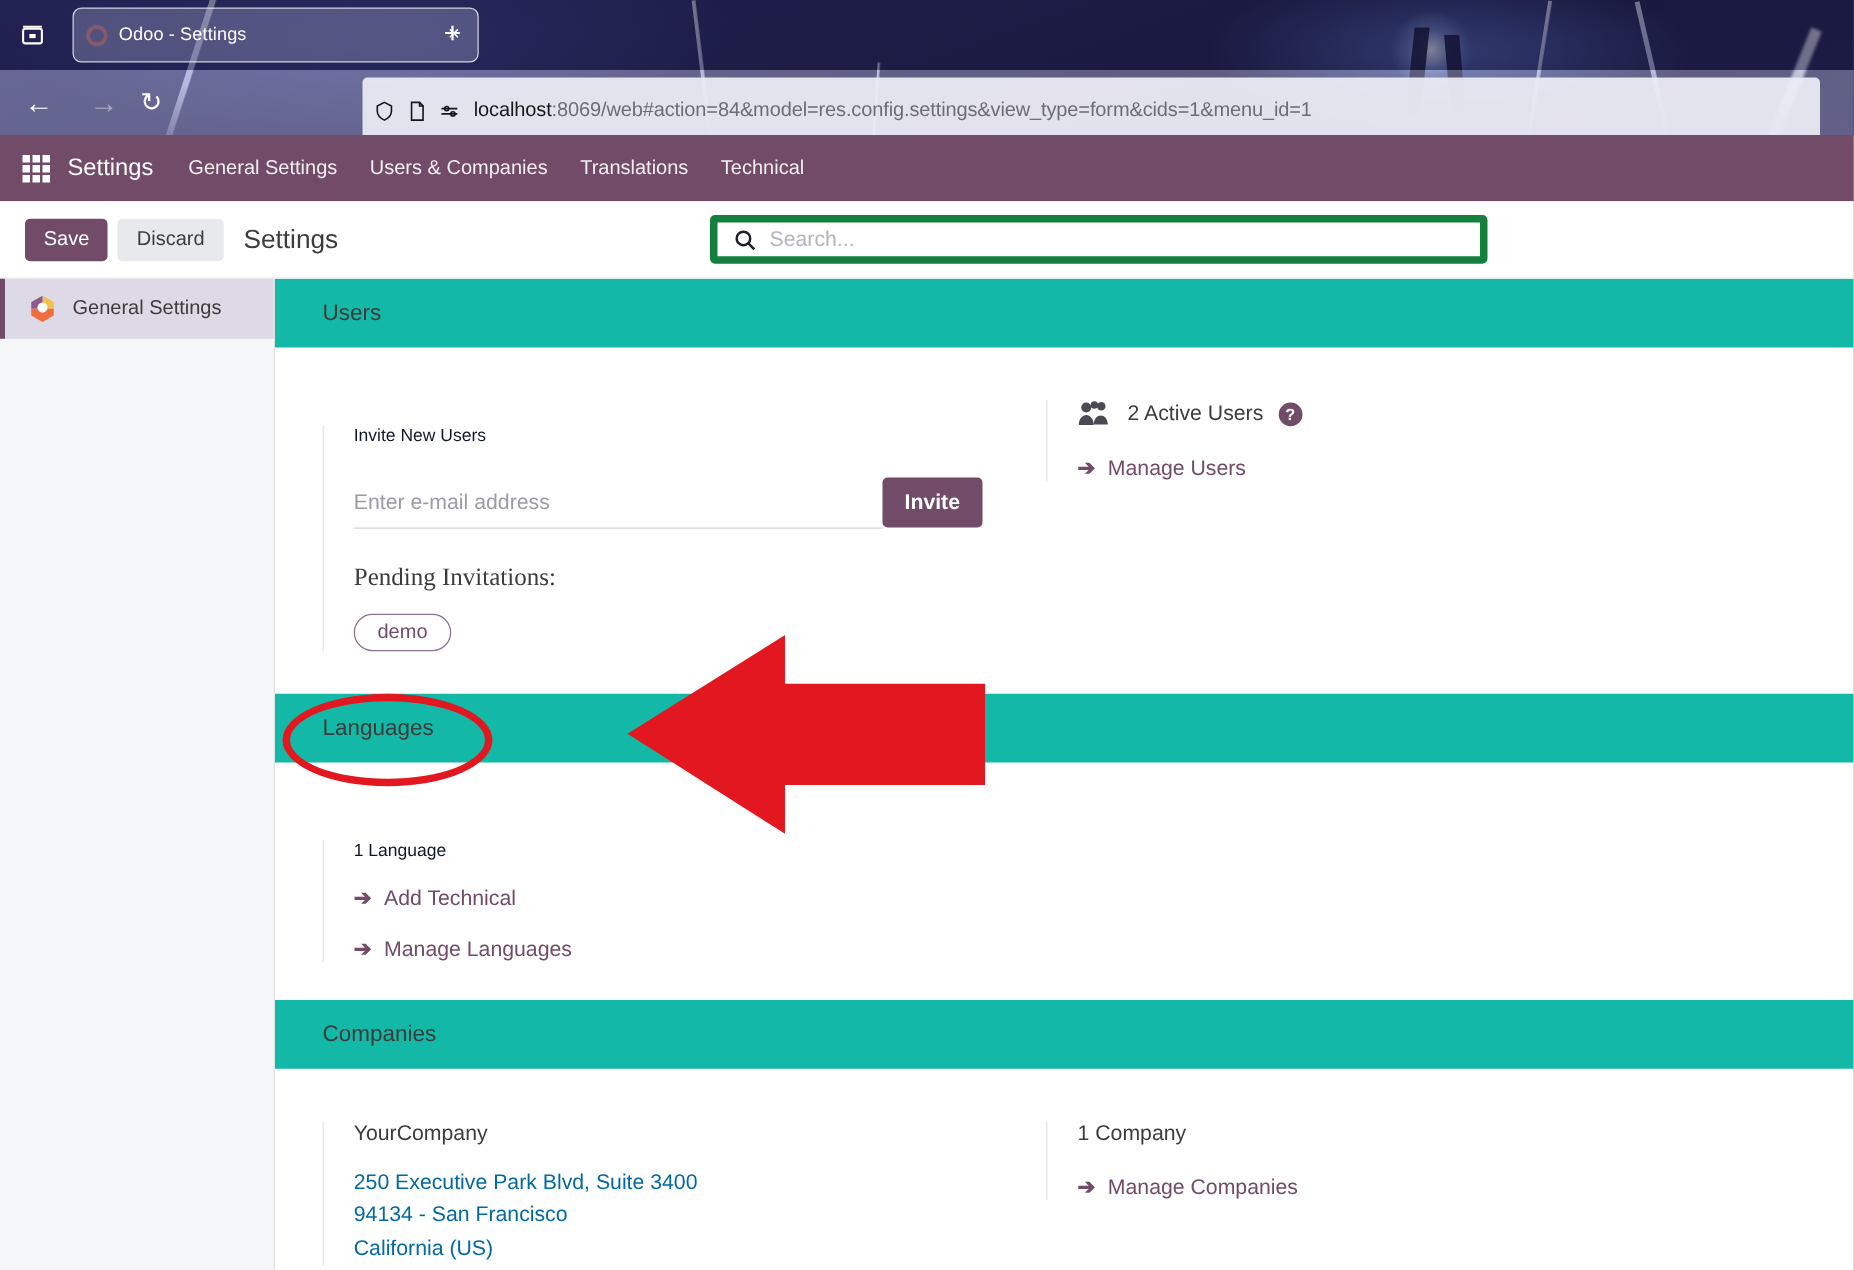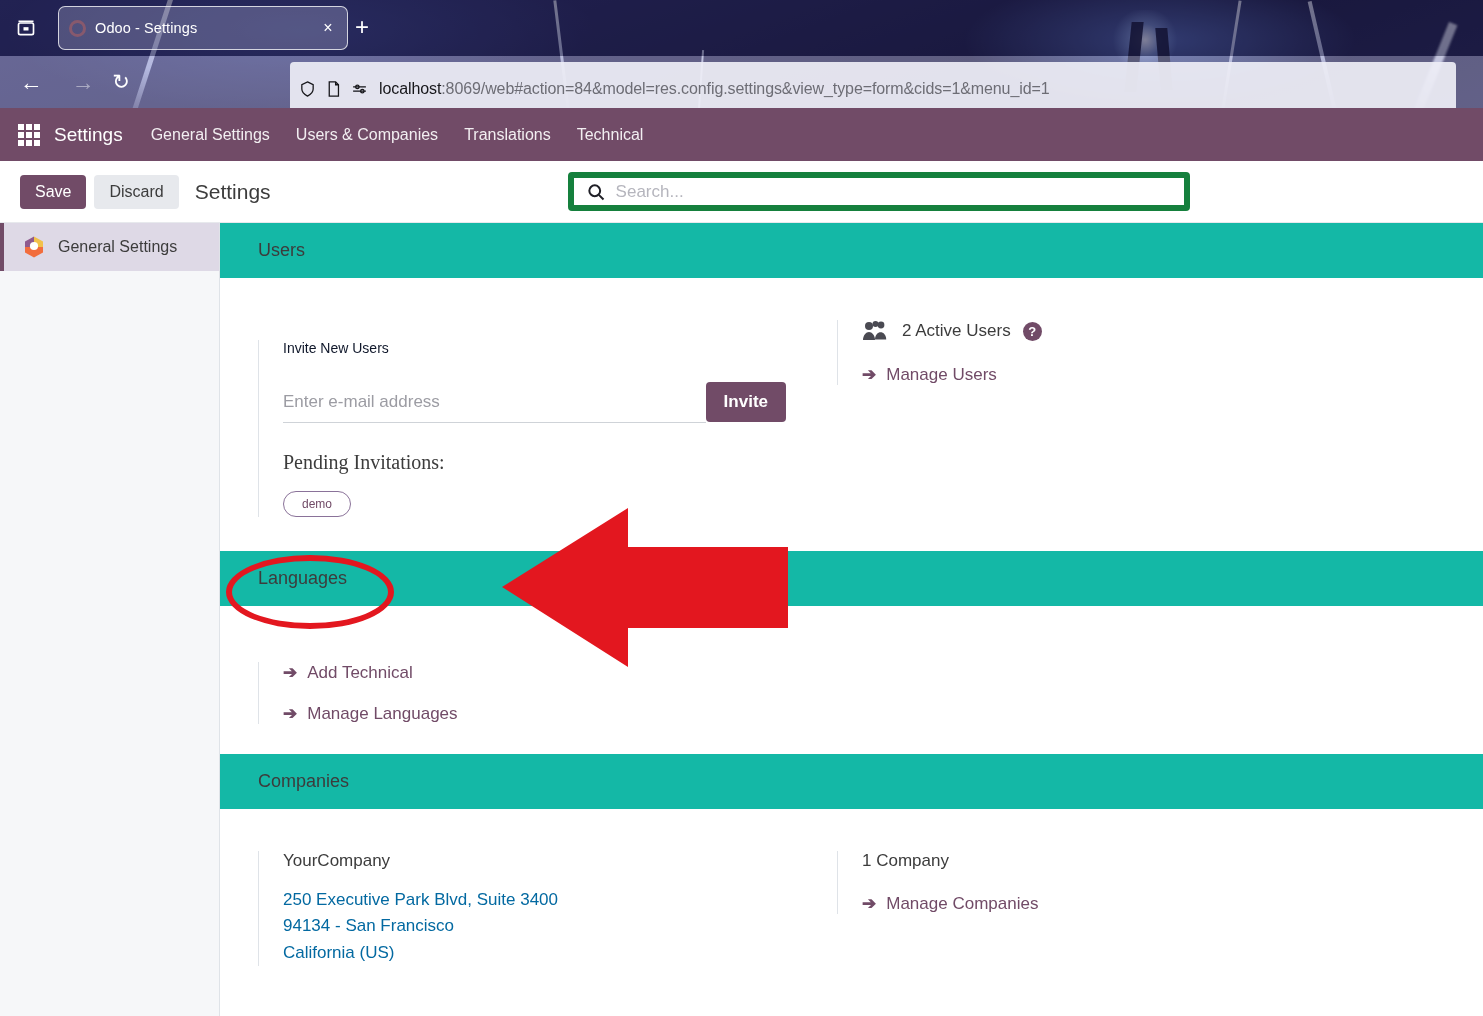--- a/index.html
+++ b/index.html
@@ -50,21 +50,21 @@
   .tabstrip {
     position: absolute; left: 0; top: 0; width: 1483px; height: 56px;
     background: rgba(28,28,70,0.55);
   }
   .tab-list-icon {
     position: absolute; left: 12px; top: 14px; width: 28px; height: 28px;
     display: flex; align-items: center; justify-content: center;
   }
   .tab-list-icon svg { width: 20px; height: 20px; }
   .tab {
-    position: absolute; left: 58px; top: 6px; width: 290px; height: 44px;
+    position: absolute; left: 58px; top: 6px; width: 325px; height: 44px;
     border: 1px solid rgba(255,255,255,.75); border-radius: 7px;
     background: rgba(200,200,235,.28);
     display: flex; align-items: center; padding: 0 8px 0 10px;
   }
   .tab-fav {
     width: 17px; height: 17px; border-radius: 50%;
     border: 3px solid #8d5a6b; flex: none; margin-right: 9px; opacity: .9;
   }
   .tab-title {
     flex: 1; color: #ffffff; font-size: 14.5px; white-space: nowrap;
@@ -191,21 +191,21 @@
   }
   .invite-input::placeholder { color: #9c9ca3; }
   .btn-invite {
     background: #714b67; color: #fff; border: none; border-radius: 4px;
     font-size: 17px; font-weight: bold; padding: 10px 18px; cursor: pointer;
     font-family: inherit; margin-bottom: 1px;
   }
   .pending-label { font-size: 20px; color: #3c3c3c; margin-top: 28px; font-family: Liberation Serif, serif; }
   .pill {
     display: inline-block; margin-top: 17px; border: 1px solid #8a7299;
-    border-radius: 999px; padding: 5px 18px; color: #714b67; font-size: 12px;
+    border-radius: 999px; padding: 5px 18px; color: #714b67; font-size: 16px;
   }
 
   .stat-row { display: flex; align-items: center; gap: 12px; }
   .stat-icon { width: 28px; height: 22px; flex: none; color: #4a4a52; }
   .stat-text { font-size: 17px; color: #3c3c3c; }
   .help-dot {
     width: 19px; height: 19px; border-radius: 50%; background: #714b67;
     color: #fff; font-size: 13px; font-weight: bold; line-height: 19px;
     text-align: center; flex: none; cursor: pointer;
   }
@@ -378,20 +378,21 @@
               <span>Manage Users</span>
             </div>
           </div>
         </div>
       </div>
 
       <div class="sec-header" style="margin-top:34px;">Languages</div>
       <div class="sec-body">
         <div class="col-left">
           <div class="setting-block">
+            <div class="block-title" style="margin-bottom:20px;">1 Language</div>
             <div class="link-arrow" style="margin-top:14px;">
               <span class="arr">➔</span>
               <span>Add Technical</span>
             </div>
             <div class="link-arrow" style="margin-top:20px;">
               <span class="arr">➔</span>
               <span>Manage Languages</span>
             </div>
           </div>
         </div>

